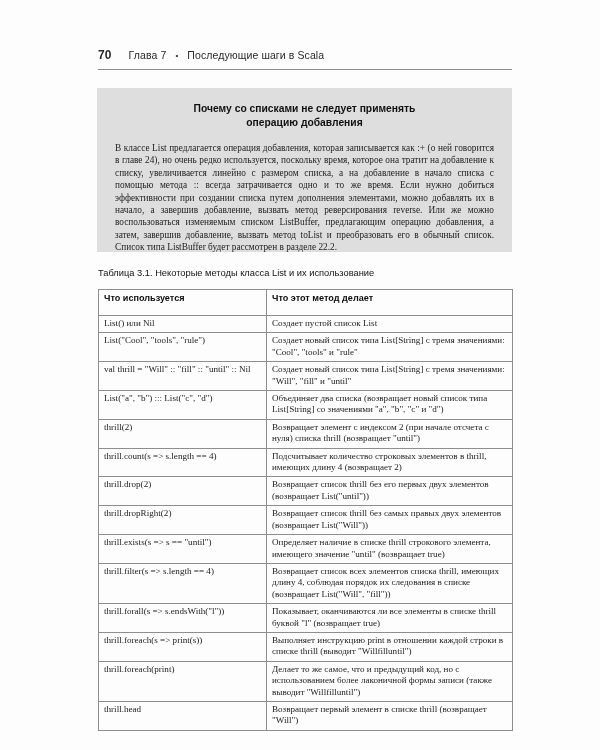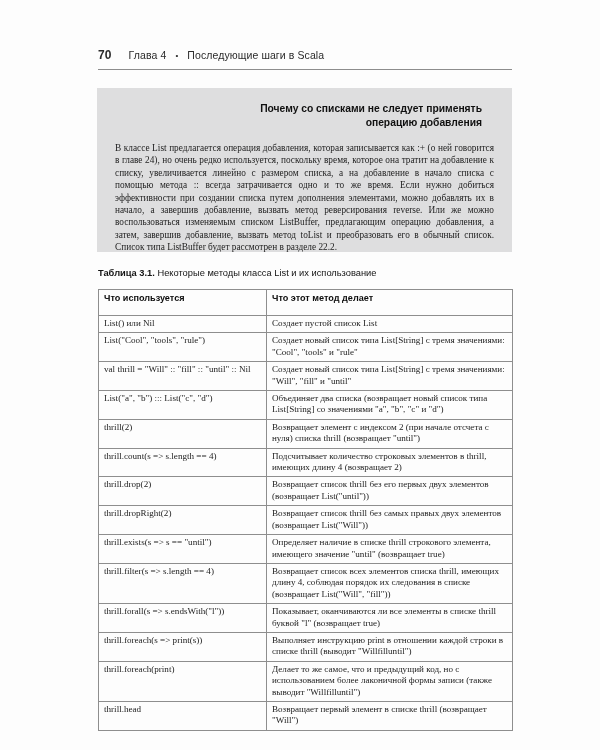--- a/index.html
+++ b/index.html
@@ -65,21 +65,21 @@
   .graybox {
     position: absolute;
     left: 97px;
     top: 88px;
     width: 415px;
     height: 164px;
     background: #dededf;
   }
   .graybox-title {
     margin: 14px 30px 0 30px;
-    text-align: right;
+    text-align: center;
     font-family: "Liberation Sans", sans-serif;
     font-weight: bold;
     font-size: 10.3px;
     line-height: 14px;
     color: #101010;
   }
   .graybox-body {
     margin: 12px 18px 0 18px;
     font-family: "Liberation Serif", serif;
     font-size: 9.3px;
@@ -92,21 +92,21 @@
   
   .tbl-caption {
     position: absolute;
     left: 98px;
     top: 268px;
     width: 414px;
     font-family: "Liberation Sans", sans-serif;
     font-size: 9.3px;
     color: #131313;
   }
-  .tbl-caption b { font-weight: bold; }
+  .tbl-caption b { font-weight: normal; }
 
   
   .tbl-wrap {
     position: absolute;
     left: 98px;
     top: 289px;
     width: 414px;
   }
   table.methods {
     border-collapse: collapse;
@@ -141,21 +141,21 @@
     white-space: normal;
   }
 </style>
 </head>
 <body>
 
 <div class="page">
 
   <div class="runhead">
     <span class="folio">70</span>
-    <span class="chap">Глава 4</span>
+    <span class="chap">Глава 7</span>
     <span class="sep">•</span>
     <span class="ttl">Последующие шаги в Scala</span>
   </div>
   <div class="runhead-rule"></div>
 
   <div class="graybox">
     <div class="graybox-title">
       <div>Почему со списками не следует применять</div>
       <div>операцию добавления</div>
     </div>

